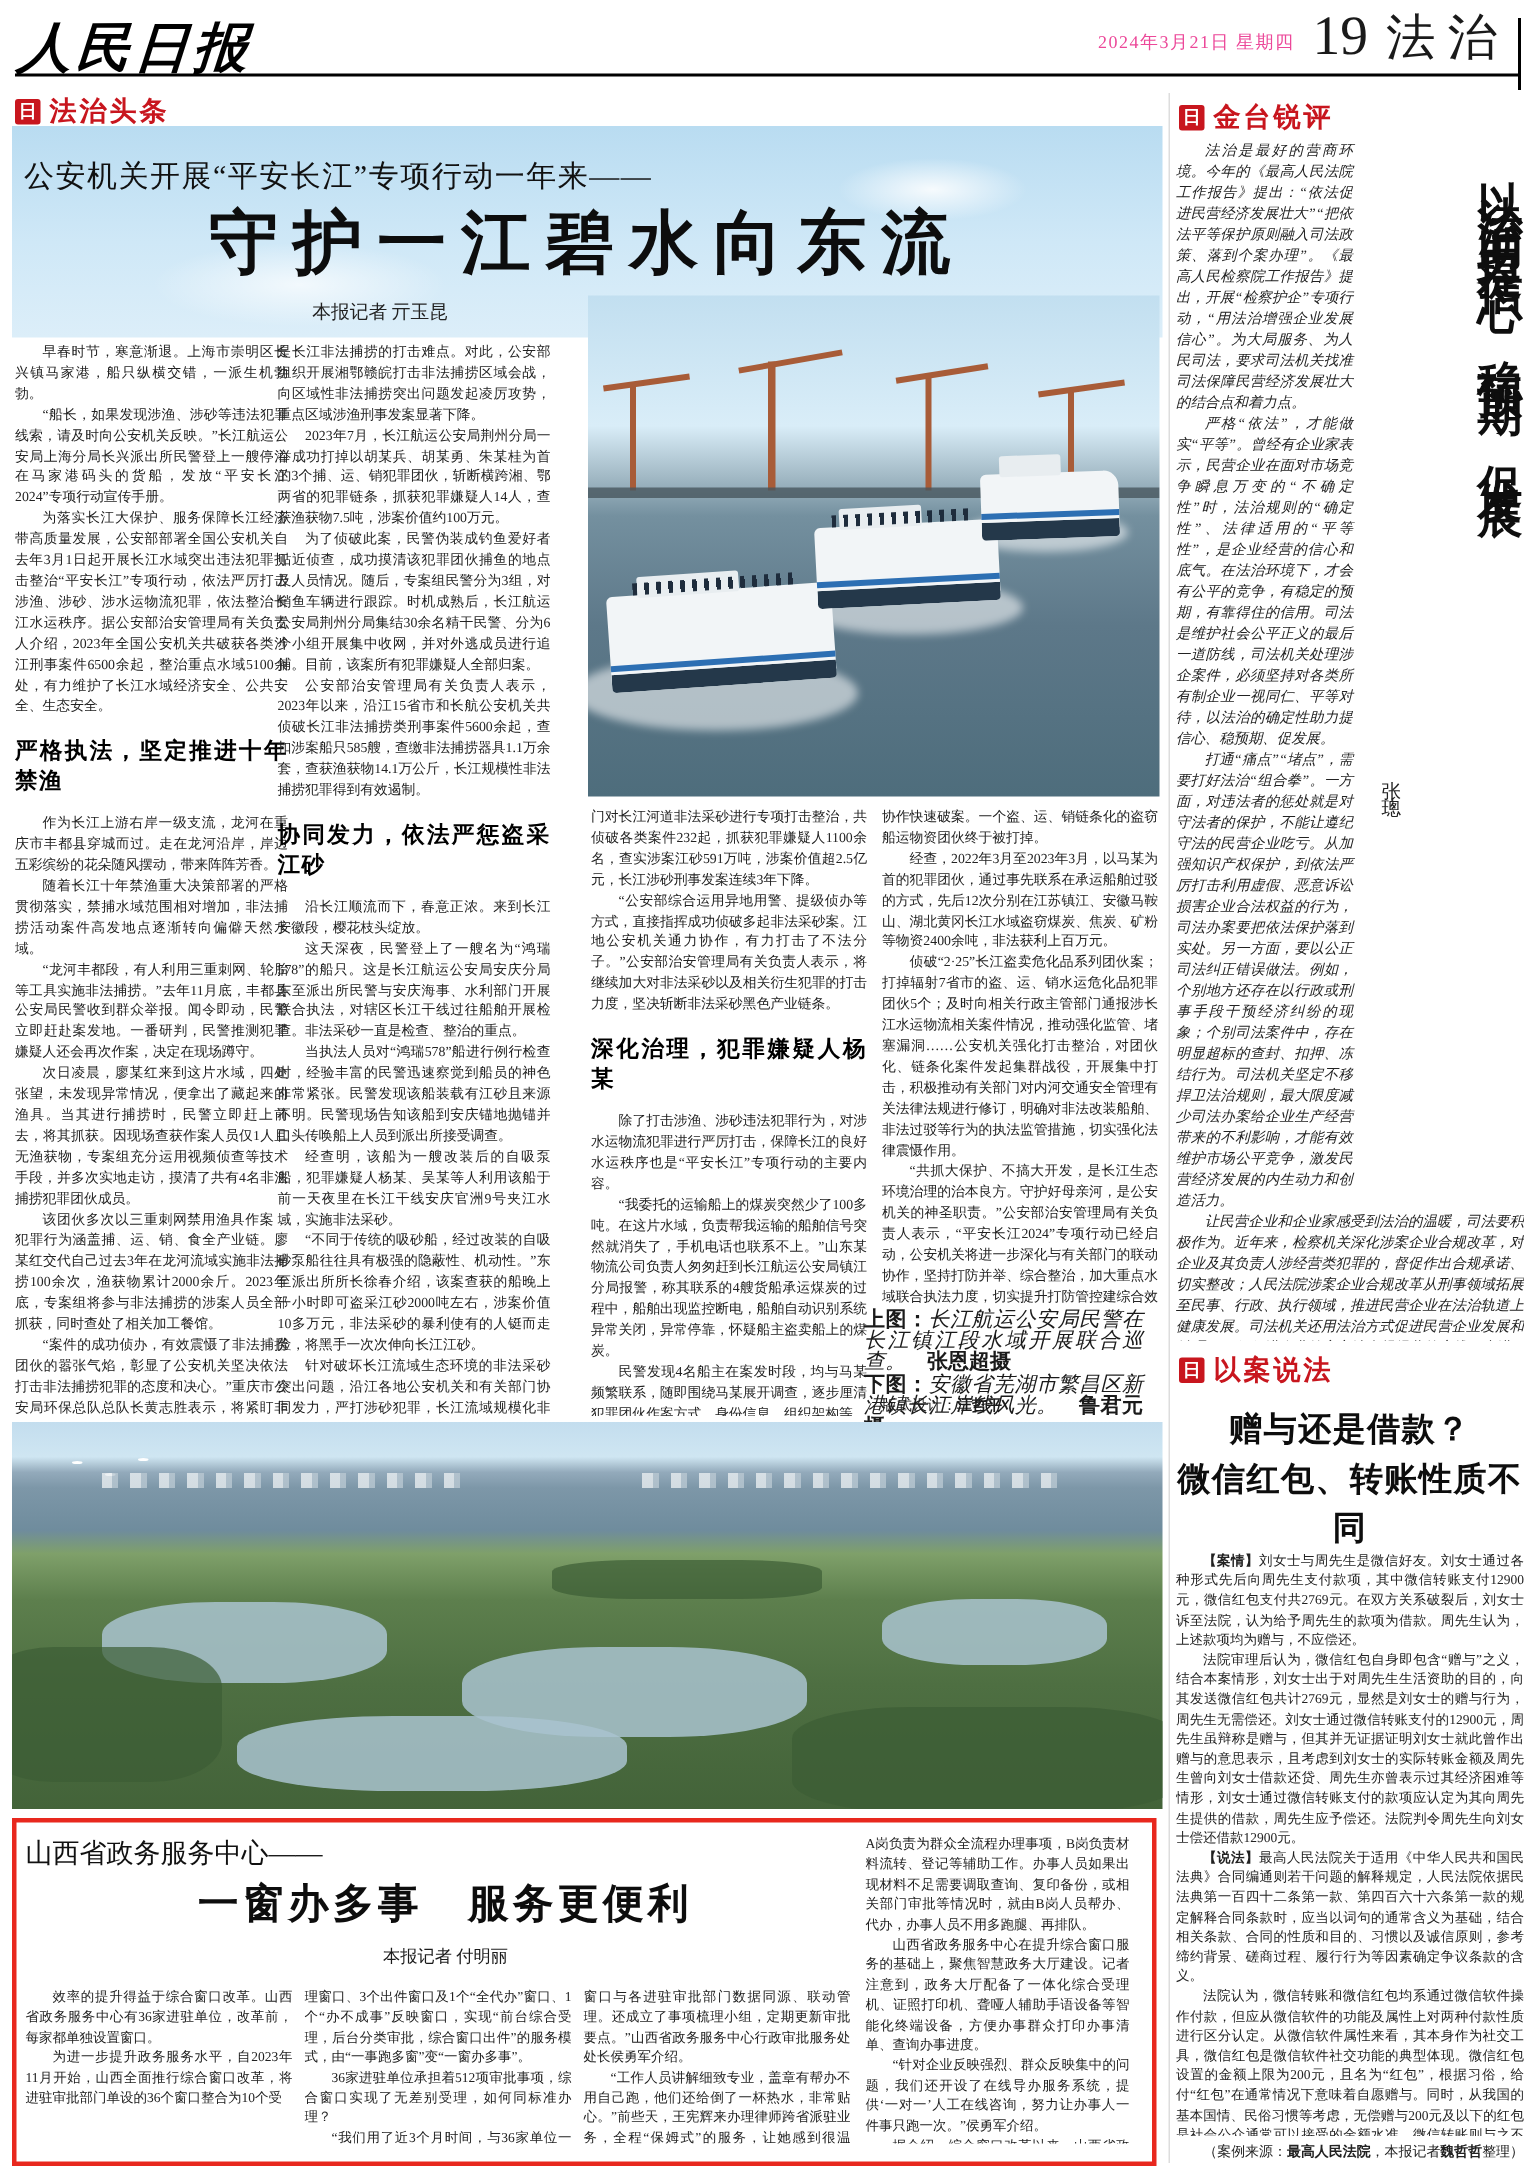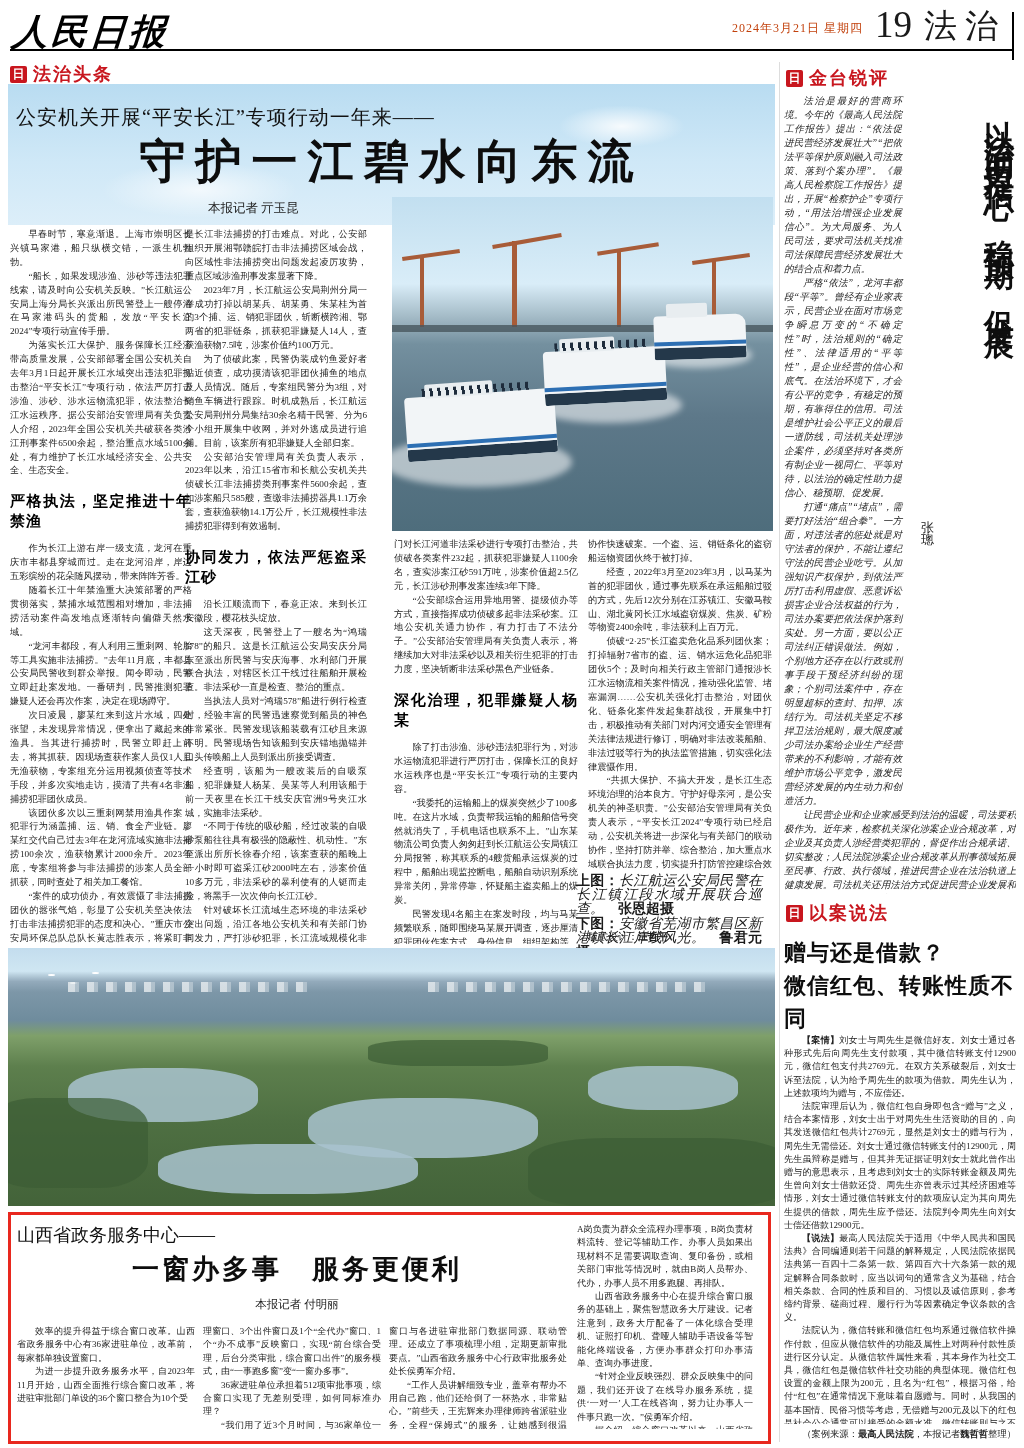--- a/index.html
+++ b/index.html
@@ -2,21 +2,21 @@
 <html><head>
 <meta charset="utf-8">
 <style>
   html,body{margin:0;padding:0;background:#e9e9e9;}
   .page{position:relative;width:1024px;height:1448px;background:#fff;overflow:hidden;
         font-family:"Liberation Serif",serif;color:#1a1a1a;}
   
   .masthead{position:absolute;left:12px;top:8px;font-size:36px;font-weight:900;
             font-style:italic;letter-spacing:3px;transform:skewX(-4deg);color:#000;}
   .header-right{position:absolute;right:14px;top:6px;display:flex;align-items:flex-end;gap:12px;}
-  .pdate{font-size:12px;color:#c2410c;padding-bottom:6px;letter-spacing:1px;}
+  .pdate{font-size:12px;color:#ec4899;padding-bottom:6px;letter-spacing:1px;}
   .pnum{font-size:37px;font-weight:500;line-height:1;}
   .psec{font-size:33px;letter-spacing:8px;line-height:1;padding-right:4px;}
   .hrule{position:absolute;left:10px;top:49px;width:1004px;height:2px;background:#000;}
   .corner{position:absolute;left:1012px;top:12px;width:2px;height:48px;background:#000;}
   
   .slabel{position:absolute;display:flex;align-items:center;gap:6px;}
   .slabel .sq{width:17px;height:17px;background:#c8161e;color:#fff;font-family:"Liberation Sans",sans-serif;
               font-weight:bold;font-size:12px;line-height:17px;text-align:center;border-radius:2px;}
   .slabel .lt{font-family:"Liberation Sans",sans-serif;font-weight:bold;font-size:18px;color:#c8161e;letter-spacing:2px;}
   
@@ -63,21 +63,21 @@
   .design{position:absolute;left:588px;top:930px;width:186px;font-size:10px;}
   .design b{font-weight:bold;}
   
   .vsep{position:absolute;left:779px;top:62px;width:1px;height:1380px;background:#ddd;}
   .cmt-body{position:absolute;left:784px;top:94px;width:232px;height:800px;overflow:hidden;}
   .cmt-float{float:right;width:104px;height:702px;position:relative;margin-left:10px;}
   .vtitle{position:absolute;right:0;top:2px;writing-mode:vertical-rl;font-weight:700;font-size:30px;
           line-height:1.15;letter-spacing:10px;color:#0e0e0e;}
   .vauthor{position:absolute;left:6px;top:416px;writing-mode:vertical-rl;font-size:13px;letter-spacing:12px;color:#222;}
   .cmt-p{font-style:italic;font-size:9.6px;line-height:14px;text-indent:2em;text-align:justify;color:#222;margin:0;}
-  .case-title{position:absolute;left:784px;top:936px;width:232px;text-align:left;font-weight:bold;
+  .case-title{position:absolute;left:784px;top:936px;width:232px;text-align:center;font-weight:bold;
               font-size:22px;line-height:33px;color:#0d0d0d;letter-spacing:1px;}
   .case-body{position:absolute;left:784px;top:1034px;width:232px;height:390px;overflow:hidden;
              font-size:9px;line-height:13.2px;text-align:justify;color:#222;}
   .case-p{margin:0;text-indent:2em;}
   .case-tag{font-weight:bold;}
   .case-p .k{}
   .case-note{position:absolute;left:784px;top:1428px;width:232px;font-size:9.3px;text-align:right;color:#222;}
   .case-note b{font-weight:bold;}
   
   .svc{position:absolute;left:8px;top:1212px;width:757px;height:226px;border:3px solid #e8281e;background:#fff;}
@@ -216,21 +216,21 @@
     <span class="lt">金台锐评</span>
   </div>
   <div class="cmt-body">
     <div class="cmt-float">
       <div class="vtitle">以法治助力提信心、稳预期、促发展</div>
       <div class="vauthor">张璁</div>
     </div>
     <div>
 
     <p class="cmt-p">法治是最好的营商环境。今年的《最高人民法院工作报告》提出：“依法促进民营经济发展壮大”“把依法平等保护原则融入司法政策、落到个案办理”。《最高人民检察院工作报告》提出，开展“检察护企”专项行动，“用法治增强企业发展信心”。为大局服务、为人民司法，要求司法机关找准司法保障民营经济发展壮大的结合点和着力点。</p>
-        <p class="cmt-p">严格“依法”，龙河丰都段“平等”。曾经有企业家表示，民营企业在面对市场竞争瞬息万变的“不确定性”时，法治规则的“确定性”、法律适用的“平等性”，是企业经营的信心和底气。在法治环境下，才会有公平的竞争，有稳定的预期，有靠得住的信用。司法是维护社会公平正义的最后一道防线，司法机关处理涉企案件，必须坚持对各类所有制企业一视同仁、平等对待，以法治的确定性助力提信心、稳预期、促发展。</p>
+        <p class="cmt-p">严格“依法”，才能做实“平等”。曾经有企业家表示，民营企业在面对市场竞争瞬息万变的“不确定性”时，法治规则的“确定性”、法律适用的“平等性”，是企业经营的信心和底气。在法治环境下，才会有公平的竞争，有稳定的预期，有靠得住的信用。司法是维护社会公平正义的最后一道防线，司法机关处理涉企案件，必须坚持对各类所有制企业一视同仁、平等对待，以法治的确定性助力提信心、稳预期、促发展。</p>
         <p class="cmt-p">打通“痛点”“堵点”，需要打好法治“组合拳”。一方面，对违法者的惩处就是对守法者的保护，不能让遵纪守法的民营企业吃亏。从加强知识产权保护，到依法严厉打击利用虚假、恶意诉讼损害企业合法权益的行为，司法办案要把依法保护落到实处。另一方面，要以公正司法纠正错误做法。例如，个别地方还存在以行政或刑事手段干预经济纠纷的现象；个别司法案件中，存在明显超标的查封、扣押、冻结行为。司法机关坚定不移捍卫法治规则，最大限度减少司法办案给企业生产经营带来的不利影响，才能有效维护市场公平竞争，激发民营经济发展的内生动力和创造活力。</p>
         <p class="cmt-p">让民营企业和企业家感受到法治的温暖，司法要积极作为。近年来，检察机关深化涉案企业合规改革，对企业及其负责人涉经营类犯罪的，督促作出合规承诺、切实整改；人民法院涉案企业合规改革从刑事领域拓展至民事、行政、执行领域，推进民营企业在法治轨道上健康发展。司法机关还用法治方式促进民营企业发展和治理，不仅促进企业筑牢守法合规经营的底线，也进一步优化了民营企业发展的法治环境。</p>
       </div>
   </div>
 
   <div class="slabel" style="left:786px;top:901px;">
     <span class="sq">日</span>
     <span class="lt">以案说法</span>
   </div>
   <div class="case-title">

